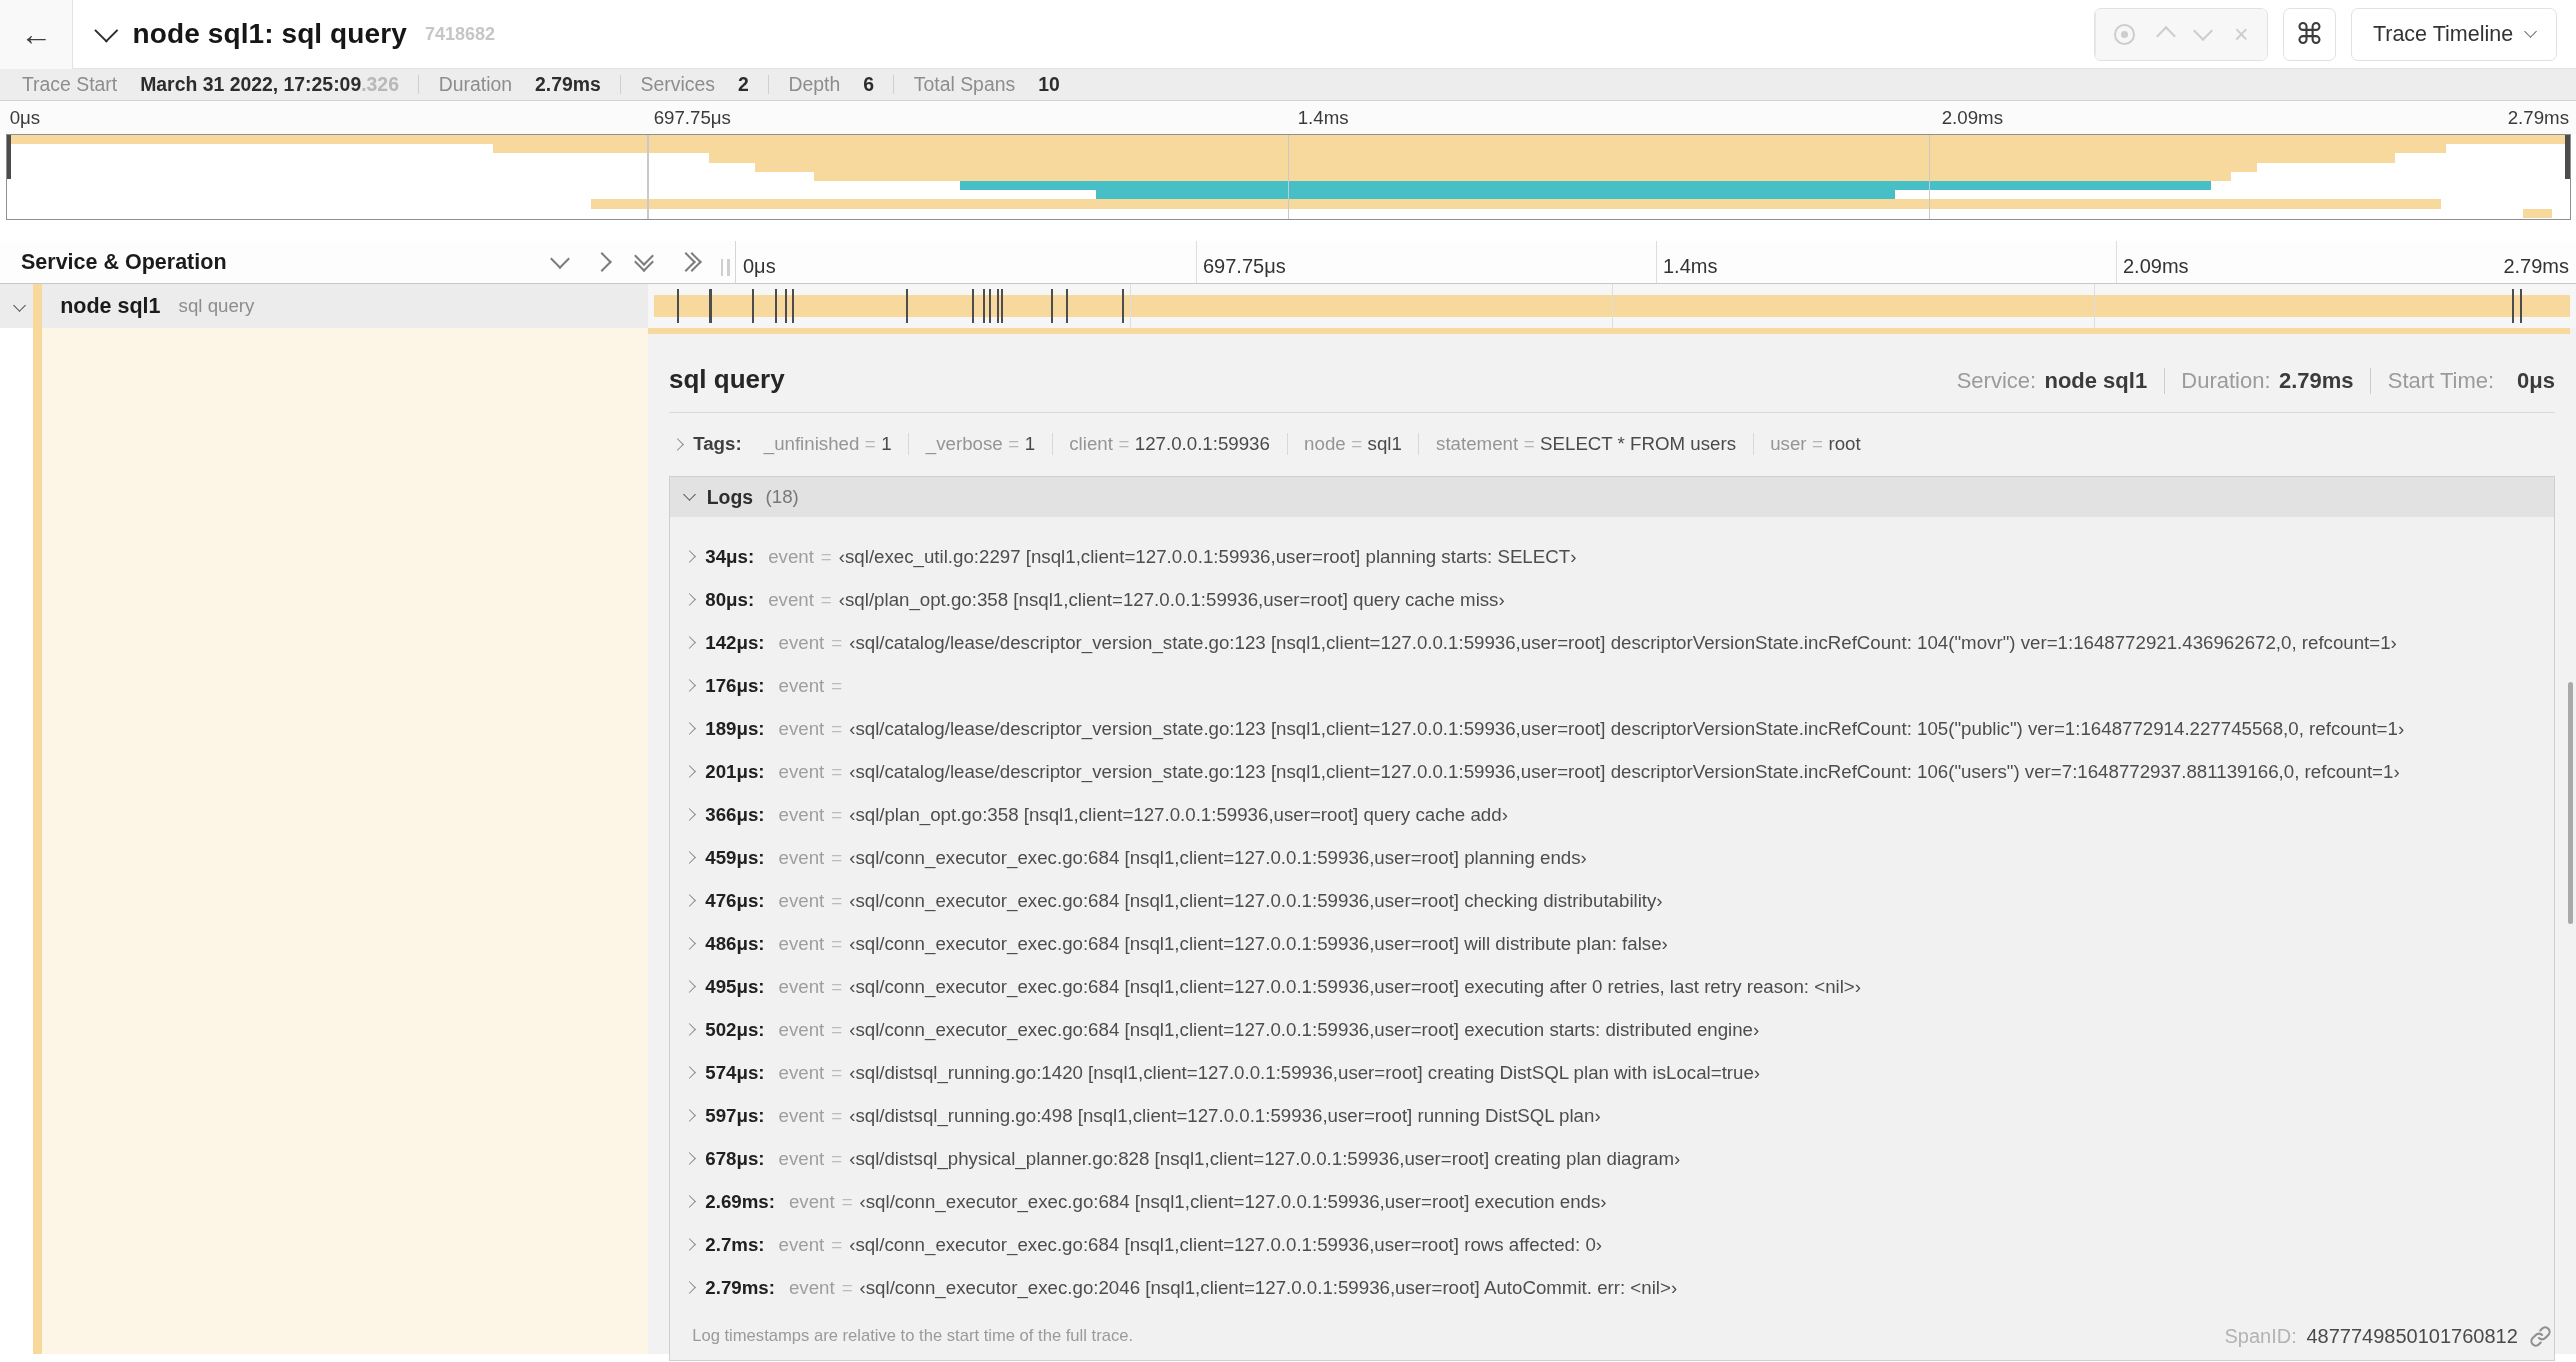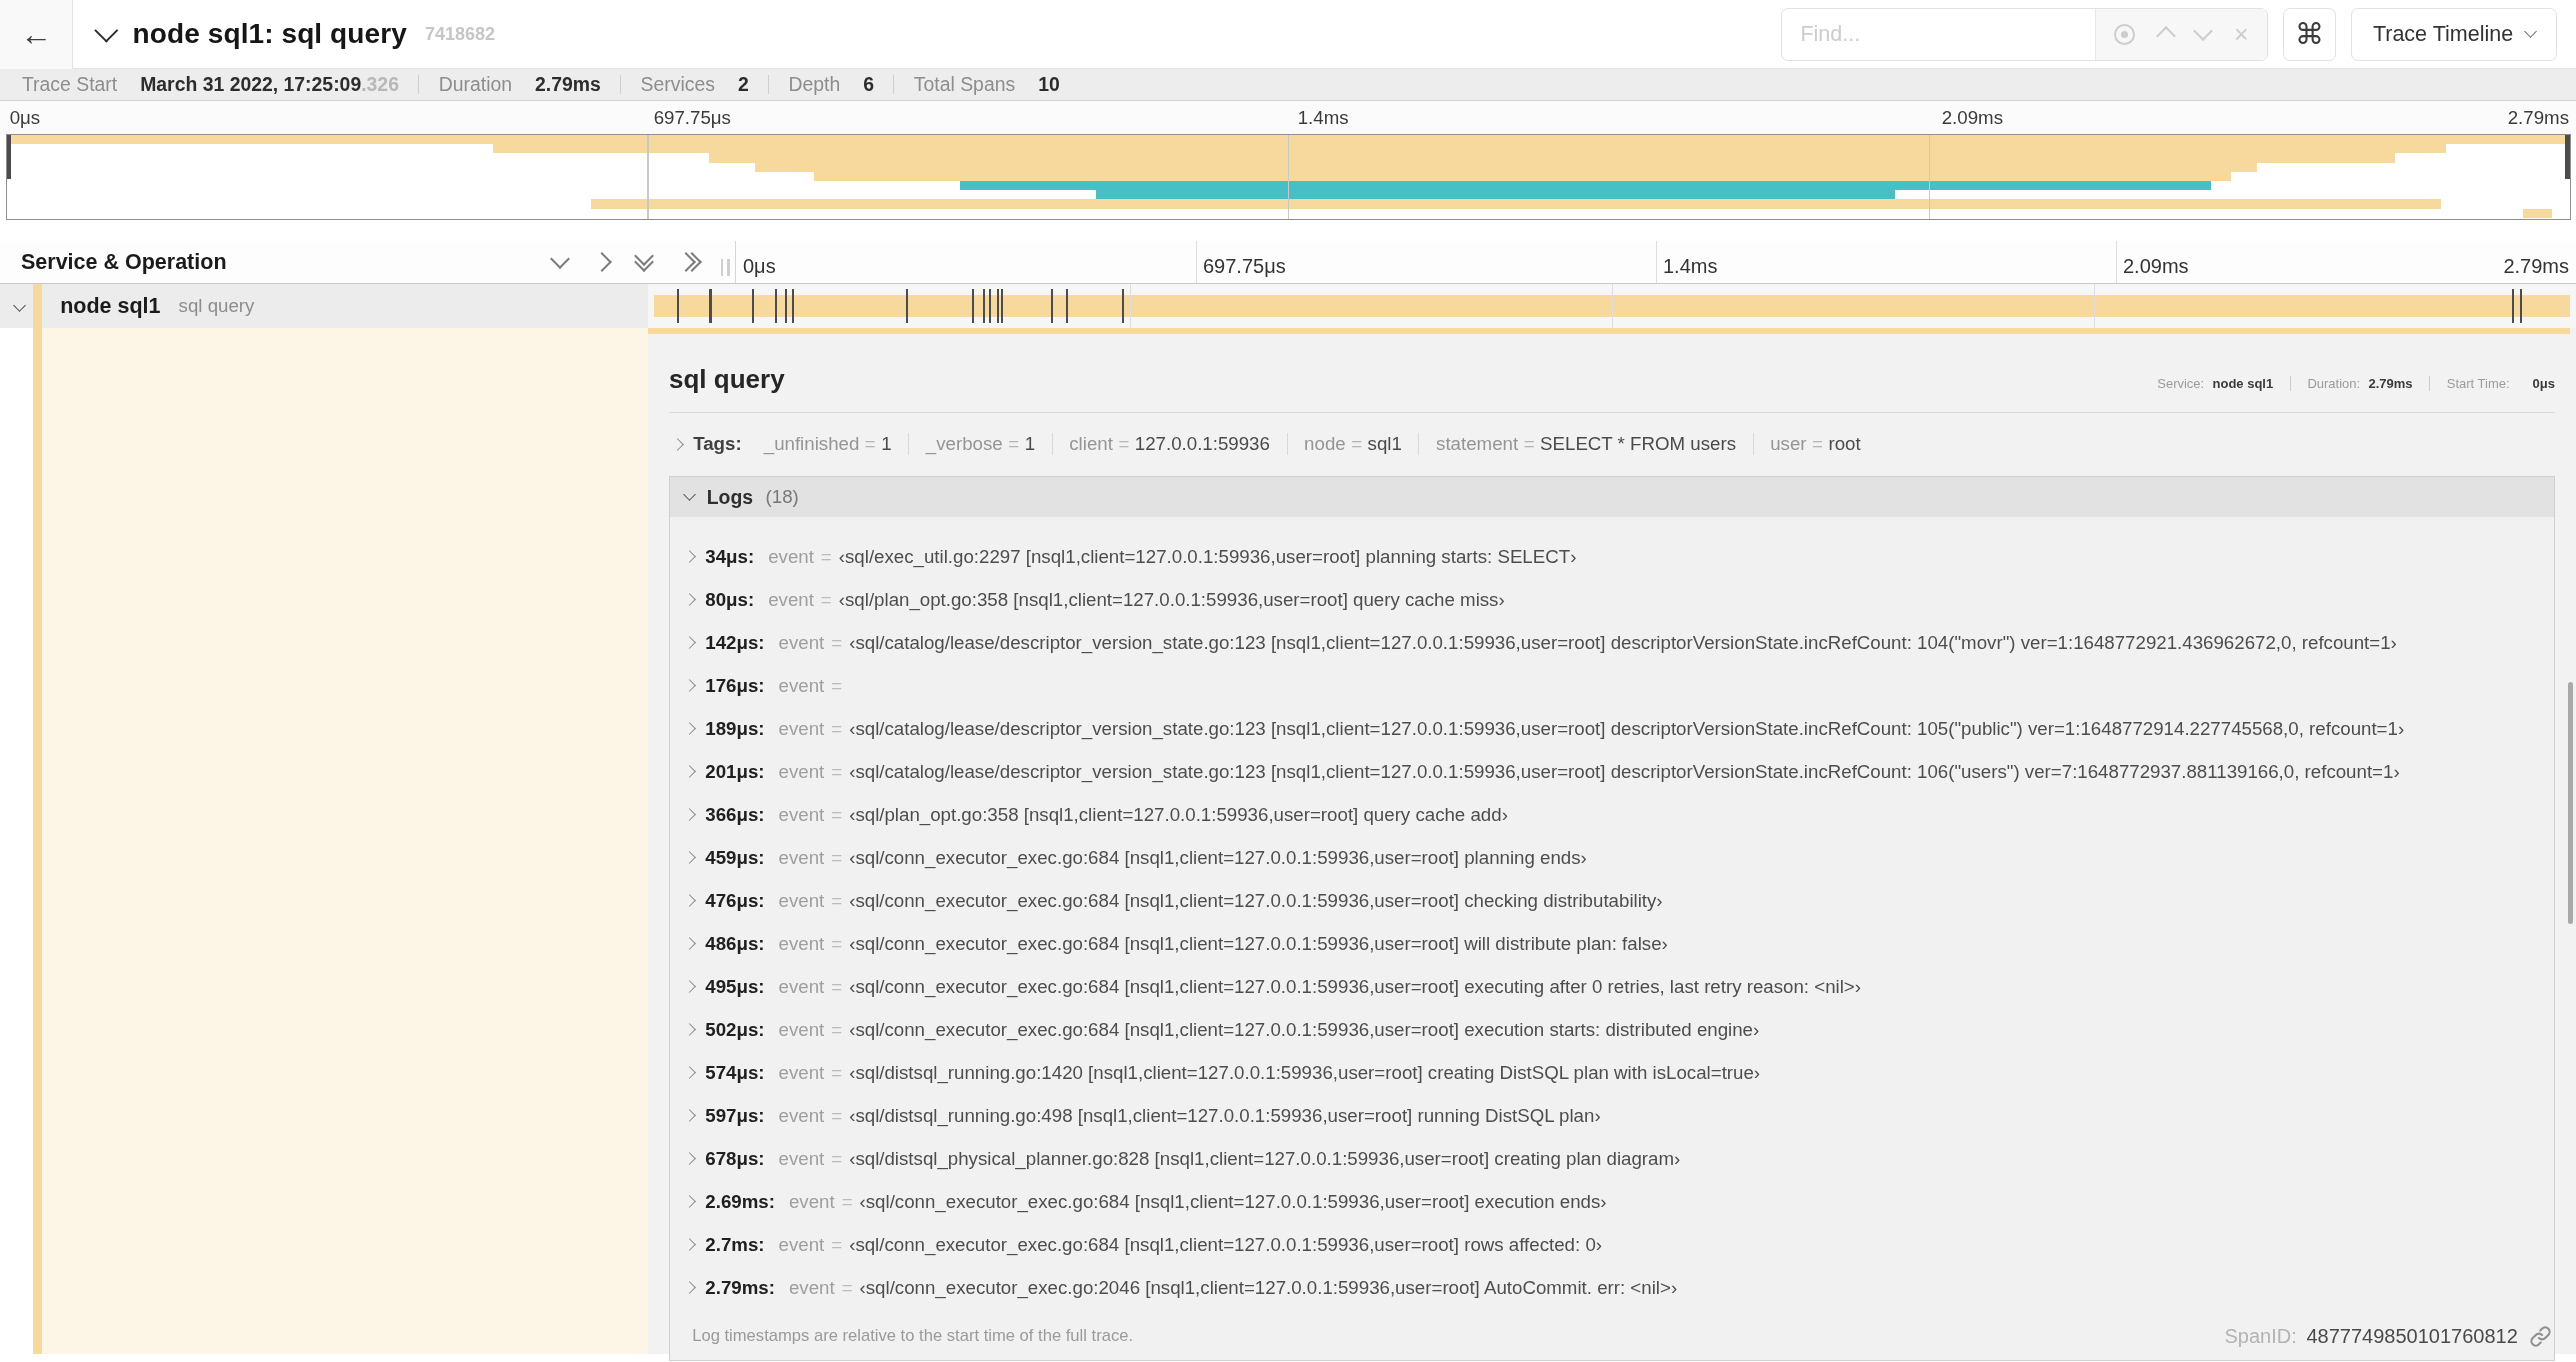--- a/index.html
+++ b/index.html
@@ -98,21 +98,21 @@
   .log-tick { position:absolute; top:4.8px; height:34px; width:2.1px; background:#4d4d4d; }
 
   
   .detail-row { display:flex; height:1026px; }
   .dr-left { width:648px; position:relative; background:#fff; }
   .dr-cream { position:absolute; left:42px; right:0; top:0; bottom:0; }
   .dr-right { flex:1; position:relative; padding:0 21px; background:#f2f2f2; }
   .detail-topbar { position:absolute; top:0; left:0; right:6.2px; height:6.2px; }
   .detail-header { display:flex; align-items:baseline; padding-top:36px; }
   .detail-title { font-size:26px; font-weight:bold; color:#262626; }
-  .detail-meta { margin-left:auto; display:flex; font-size:13px; align-items:baseline; }
+  .detail-meta { margin-left:auto; display:flex; font-size:22px; align-items:baseline; }
   .meta-item { padding:0 16.6px; border-left:0.7px solid #cccccc; display:flex; gap:8.3px; }
   .meta-item:first-child { border-left:none; }
   .meta-item:last-child { padding-right:0;gap:23px; }
   .meta-label { color:#9b9b9b; }
   .meta-value { color:#3b3b3b; font-weight:bold; }
   .divider { height:0.7px; background:#d8d8d8; margin-top:16.6px; }
   .tags-row { display:flex; align-items:center; margin-top:18px; height:28px;
               font-size:18.7px; cursor:pointer; }
   .tags-row .chev { color:#8a8a8a; margin-left:4.2px; }
   .tags-label { font-weight:bold; color:#404040; margin:0 5.5px 0 11px; }
@@ -151,21 +151,20 @@
   <div class="back-btn">
     <span>←</span>
   </div>
   <div class="title-wrap">
     <span class="title-chevron"><i class="chev down"></i></span>
     <span class="page-title">node sql1: sql query</span>
     <span class="trace-id">7418682</span>
   </div>
   <div class="top-controls">
     <div class="find-group">
-      <input class="find-input" placeholder="Find..." style="">
       <div class="find-icons">
         <span class="icon-locate"></span>
         <span><i class="chev up"></i></span>
         <span><i class="chev down"></i></span>
         <span class="icon-x">×</span>
       </div>
     </div>
     <div class="cmd-btn">
       <span>⌘</span>
     </div>

